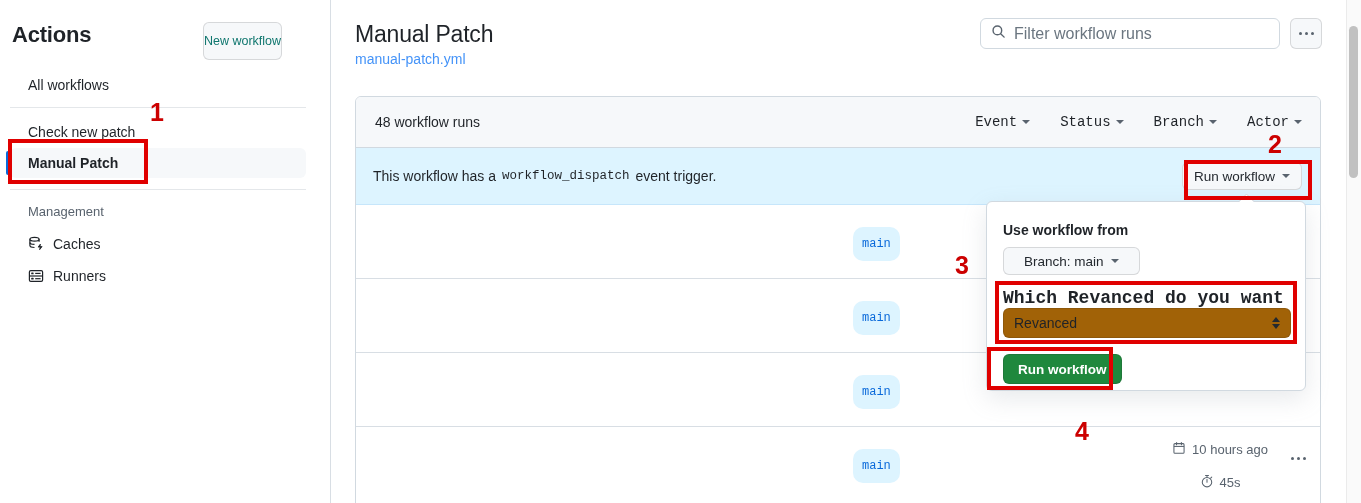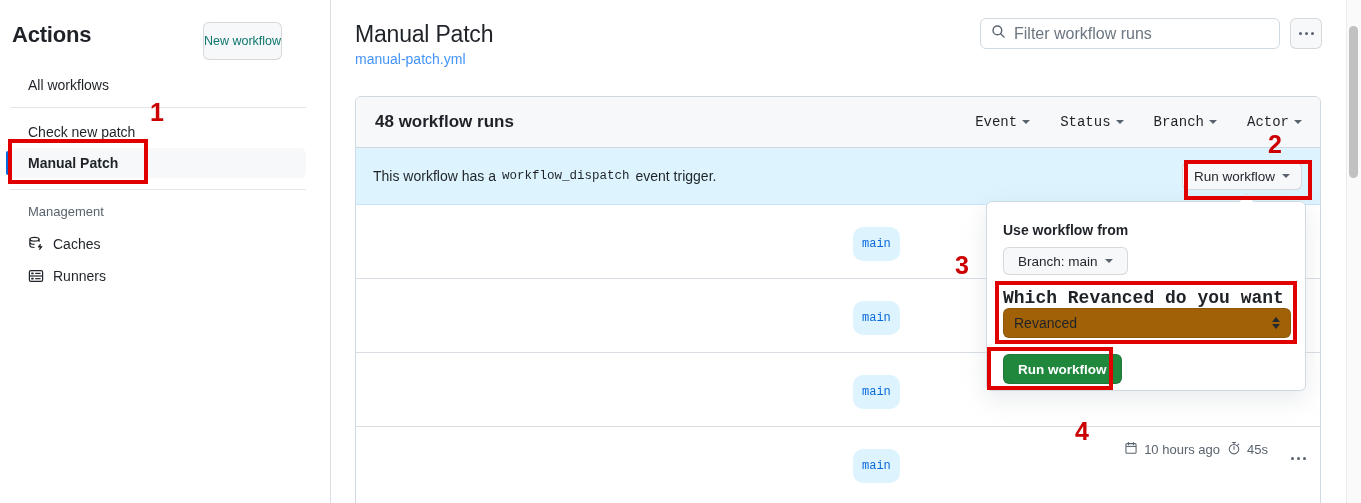--- a/index.html
+++ b/index.html
@@ -103,21 +103,21 @@
 
   
   .runs-box {
     position: absolute; left: 24px; top: 96px; width: 966px; height: 420px;
     border: 1px solid #d1d9e0; border-radius: 6px; overflow: hidden; background:#fff;
   }
   .runs-header {
     position: relative; height: 51px; background:#f6f8fa;
     border-bottom: 1px solid #d1d9e0; display:flex; align-items:center;
   }
-  .runs-count { position:absolute; left:19px; font-size:17px; font-weight:700; color:#1f2328; }
+  .runs-count { position:absolute; left:19px; font-size:14px; font-weight:400; color:#1f2328; }
   .runs-filters { position:absolute; right: 18px; display:flex; align-items:center; gap:30px;font-family:Liberation Mono, monospace; }
   .runs-filter { font-size:14px; color:#1f2328; cursor:pointer; display:flex; align-items:center; gap:5px; }
   .caret { width:0;height:0;border-left:4px solid transparent;border-right:4px solid transparent;border-top:4px solid #59636e; display:inline-block; }
 
   .dispatch-banner {
     position: relative; height: 57px; background:#ddf4ff;
     border-bottom: 1px solid #c6e6fb; display:flex; align-items:center;
   }
   .dispatch-text { position:absolute; left:17px; font-size:14px; color:#1f2328; display:flex; align-items:center; gap:6px;}
   .mono { font-family: "Liberation Mono", monospace; font-size:12.5px; }
@@ -131,21 +131,21 @@
 
   .run-row {
     position: relative; height: 74px; border-bottom: 1px solid #d8dee4;
   }
   .run-row:last-child { border-bottom: none; }
   .branch-badge {
     position:absolute; left: 497px; top: 22px;
     background:#ddf4ff; color:#0969da; border-radius: 10px;
     padding: 10px 9px; font-family:"Liberation Mono", monospace; font-size: 12px;
   }
-  .meta-col { position:absolute; right: 52px; top: 14px; display:flex; flex-direction:row; gap:7px; align-items:center; }
+  .meta-col { position:absolute; right: 52px; top: 14px; display:flex; flex-direction:column; gap:16px; align-items:center; }
   .meta-line { display:flex; align-items:center; gap:6px; font-size:13px; color:#59636e; white-space:nowrap; }
   .row-kebab { position:absolute; right: 14px; top: 30px; display:flex; gap:3px; cursor:pointer;}
   .row-kebab i { width:3px;height:3px;border-radius:50%;background:#59636e;display:block;}
 
   
   .dispatch-panel {
     position: absolute; left: 986px; top: 201px; width: 320px; height: 190px;
     background: #fff; border: 1px solid #d1d9e0; border-radius: 6px;
     box-shadow: 0 8px 24px rgba(140,149,159,0.2); z-index: 40;
   }
@@ -154,21 +154,21 @@
   }
   .panel-arrow::after{
     content:""; position:absolute; left:1px; top:2px; width:12px;height:12px;
     background:#fff; border-left:1px solid #d1d9e0; border-top:1px solid #d1d9e0;
     transform: rotate(45deg);
   }
   .panel-label {
     position:absolute; left: 16px; top: 20px; font-size:14px; font-weight:600; color:#1f2328;
   }
   .branch-select {
-    position:absolute; left: 16px; top: 45px; height: 28px; padding: 0 14px;
+    position:absolute; left: 16px; top: 45px; height: 28px; padding: 0 20px;
     background:#f6f8fa; border:1px solid rgba(31,35,40,0.15); border-radius:6px;
     display:flex; align-items:center; gap:7px; font-size:13.5px; color:#24292f; cursor:pointer;
   }
   .field-label {
     position:absolute; left: 16px; top: 86px;
     font-family:"Liberation Mono", monospace; font-size:18px; font-weight:700; color:#1f2328;
   }
   .field-req { color:#cf222e; font-family:"Liberation Sans",sans-serif; }
   .field-select {
     position:absolute; left: 16px; top: 106px; width: 288px; height: 30px;

